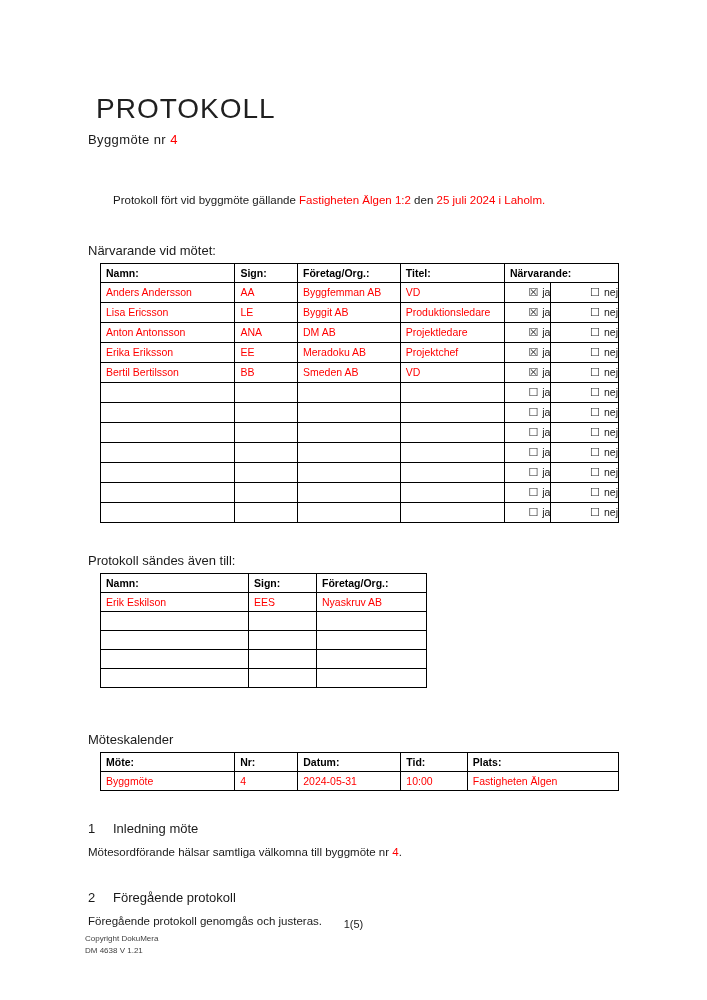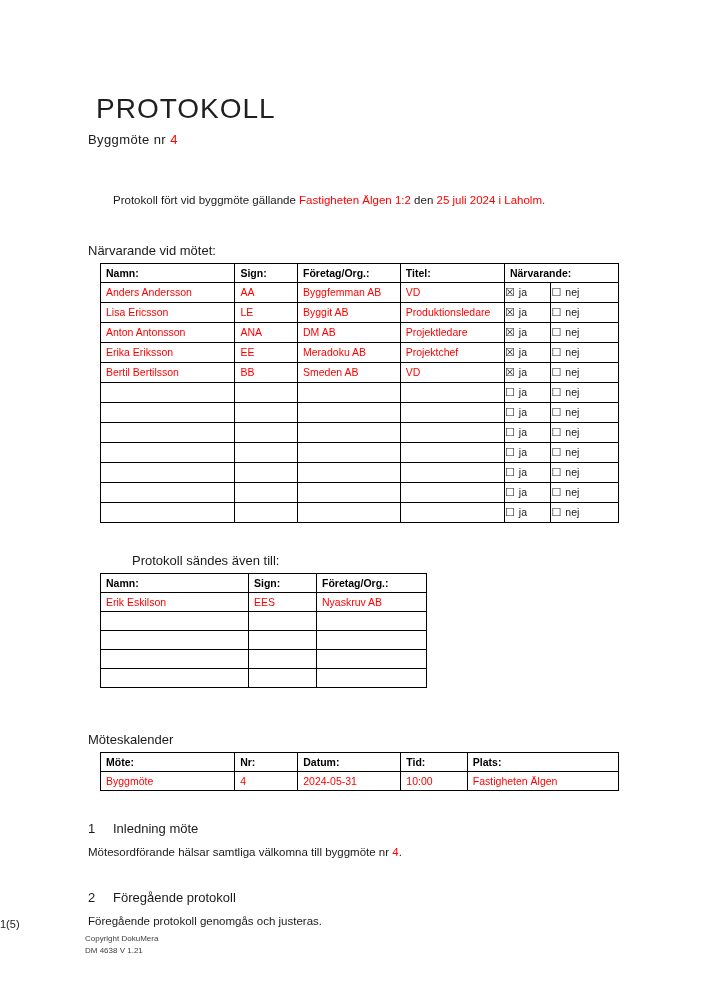--- a/index.html
+++ b/index.html
@@ -6,33 +6,33 @@
   .page{
     position:relative;width:707px;height:1000px;background:#fff;overflow:hidden;
     font-family:"Liberation Sans",sans-serif;color:#1a1a1a;
   }
   .content{padding:86px 88px 0 88px;}
   .doc-title{font-size:28px;font-weight:400;letter-spacing:1px;line-height:1.05;margin:8px;color:#1f1f1f;}
   .subtitle{font-size:13px;letter-spacing:.4px;margin-top:9px;}
   .intro{font-size:11.5px;margin-top:46px;line-height:1.35;padding-left:25px;}
   .sec-heading{font-size:13px;font-weight:400;margin:0;color:#1a1a1a;}
   .mt-attend{margin-top:34px;}
-  .mt-dist{margin-top:30px;margin-left:44px;}
+  .mt-dist{margin-top:30px;}
   .mt-cal{margin-top:44px;}
   .red{color:var(--red,#ff0000);}
   table{border-collapse:collapse;margin-top:5px;border:1.5px solid #000;table-layout:fixed;margin-left:12px;}
   th,td{border:1px solid #000;height:18px;line-height:18px;padding:0 5px;font-size:10.5px;
         text-align:left;overflow:hidden;white-space:nowrap;}
   th{font-weight:700;color:#000;}
-  .cb-cell{padding:0 0;}
+  .cb-cell{padding:0 0;text-align:right;}
   .cb{font-family:"DejaVu Sans",sans-serif;font-size:11px;margin-right:4px;color:#222;}
   .num-heading{font-size:13px;font-weight:400;margin:30px 0 0 0;}
   .num-heading .n{display:inline-block;width:25px;}
   .sec-body{font-size:11.5px;margin-top:9px;line-height:1.35;}
-  .pagenum{position:absolute;top:918px;left:0;width:707px;text-align:left;font-size:11px;color:#1a1a1a;}
+  .pagenum{position:absolute;top:918px;left:0;width:707px;text-align:center;font-size:11px;color:#1a1a1a;}
   .copyright{position:absolute;top:933px;left:85px;font-size:8px;line-height:1.45;color:#3f3f3f;}
 </style>
 </head>
 <body>
 
 <div class="page">
   <div class="content">
 
     <h1 class="doc-title">PROTOKOLL</h1>
     <div class="subtitle"><span>Byggmöte nr </span><span class="red">4</span></div>

